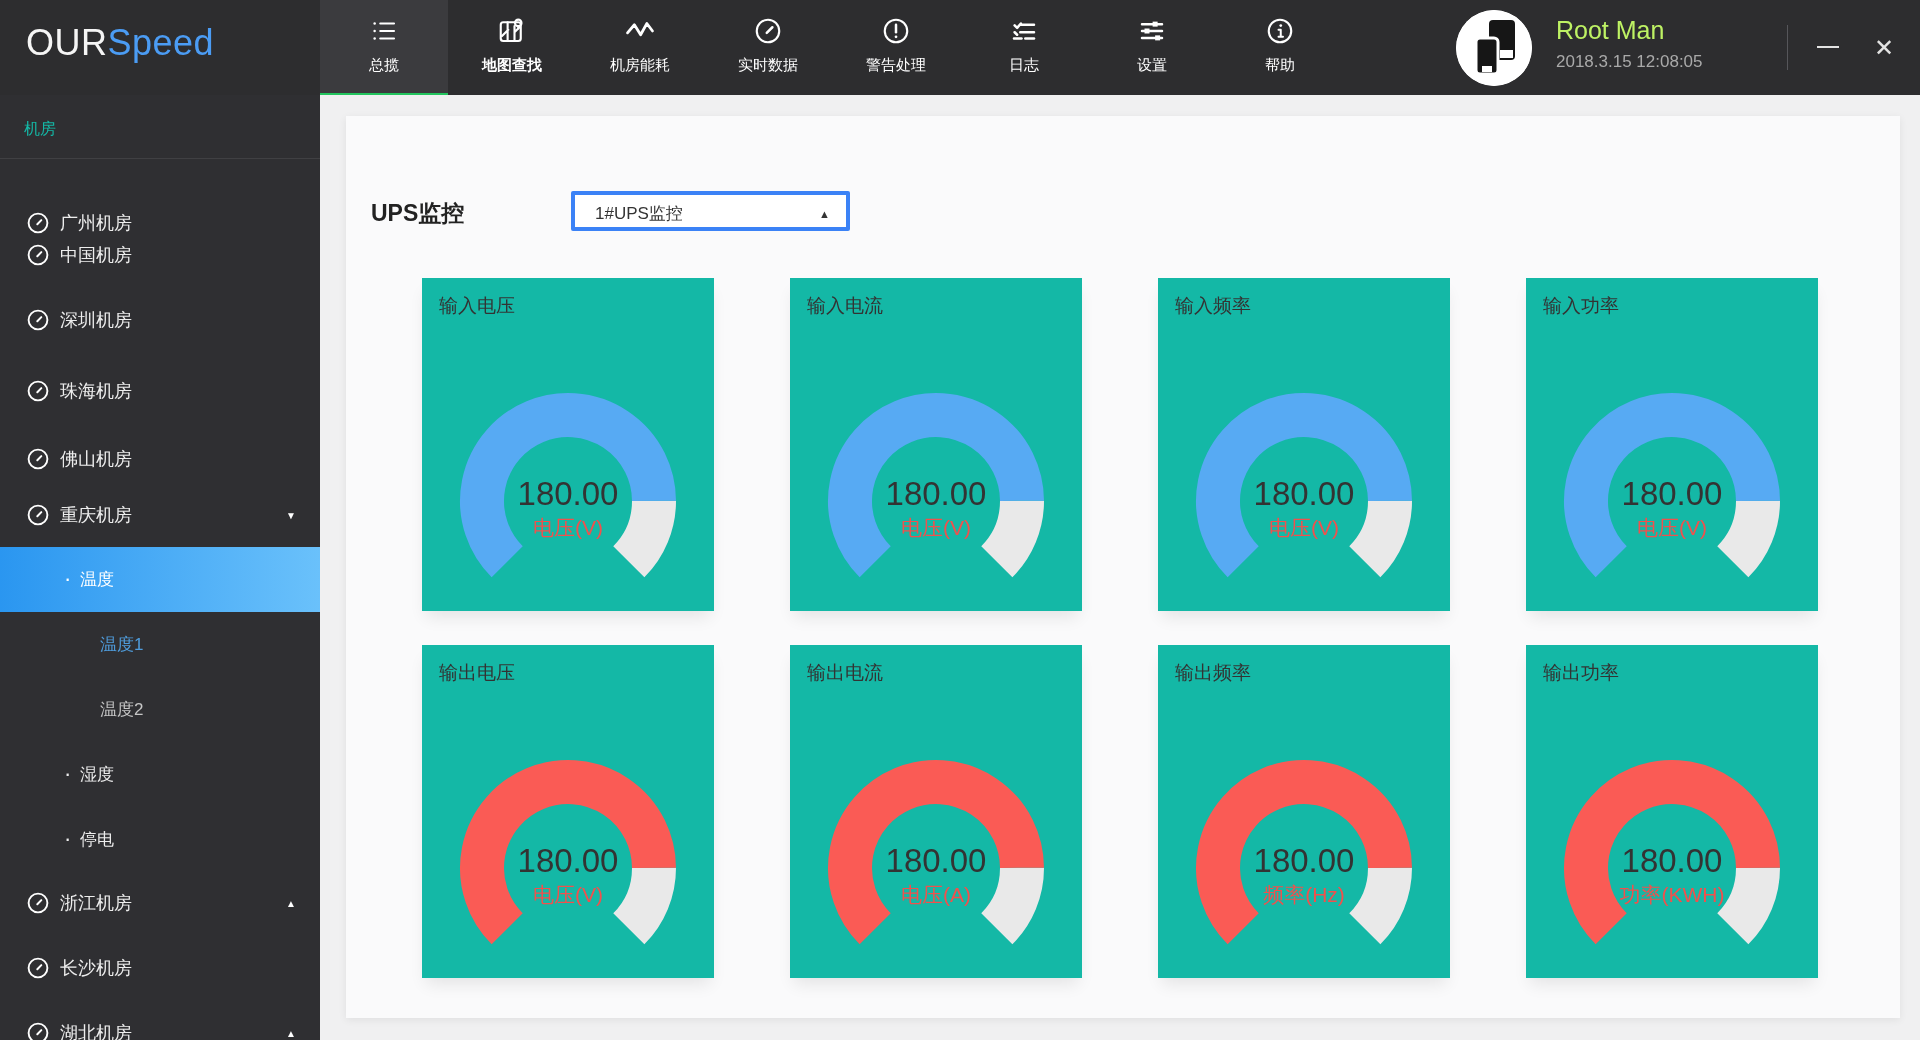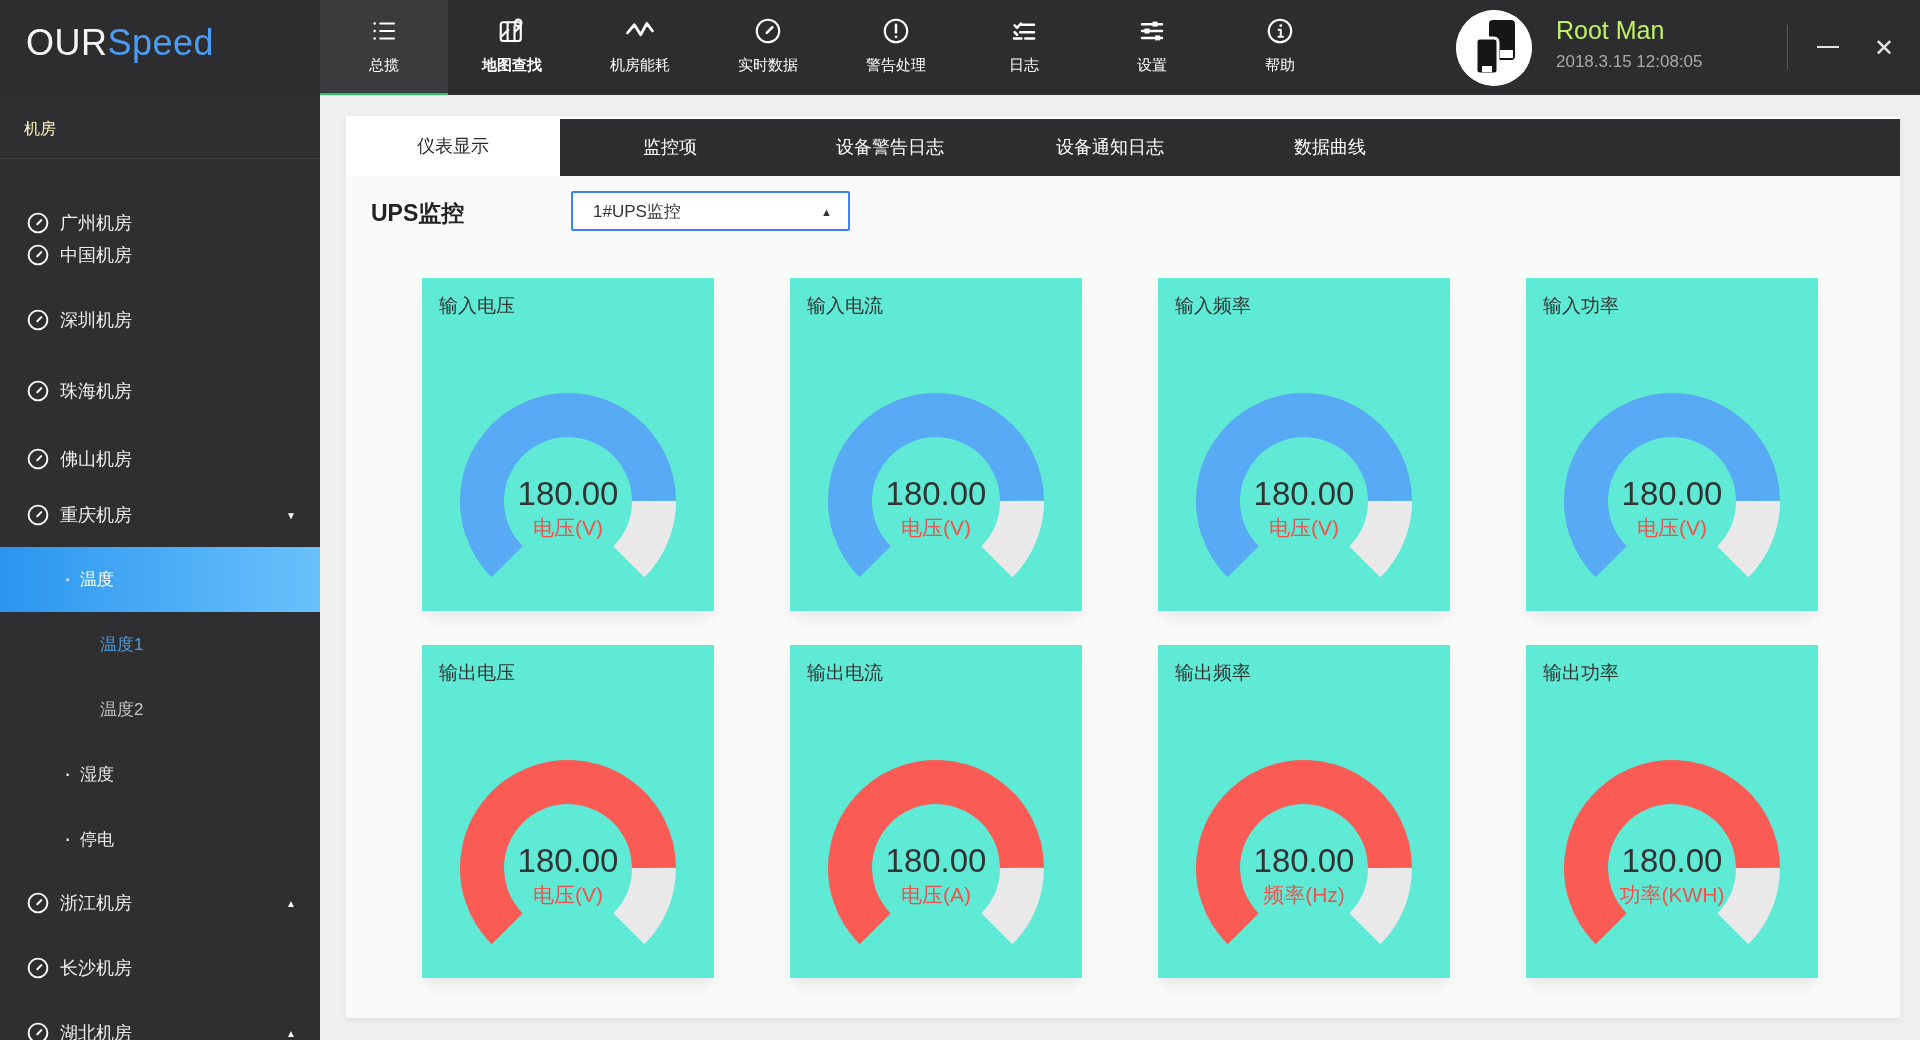--- a/index.html
+++ b/index.html
@@ -20,21 +20,21 @@
   .user-name { position:absolute; left:1556px; top:16px; color:#bef264; font-size:25px; }
   .user-time { position:absolute; left:1556px; top:52px; color:#a9a9a9; font-size:17px; }
   .hdr-div { position:absolute; left:1787px; top:25px; width:1px; height:45px; background:#56565a; }
   .win-btn { position:absolute; top:0; width:44px; height:95px; color:#e3e3e3; cursor:pointer; text-align:center; }
   .btn-min { left:1806px; }
   .btn-min .bar { position:absolute; left:11px; top:46px; width:22px; height:2px; background:#e3e3e3; }
   .btn-close { left:1862px; font-size:24px; line-height:95px; font-weight:400; }
 
   
   .sidebar { position:absolute; left:0; top:95px; width:320px; height:945px; background:#2f2f32; z-index:20; overflow:hidden; }
-  .sb-title { position:absolute; left:24px; top:24px; color:#fef9c3; font-size:16px; }
+  .sb-title { position:absolute; left:24px; top:24px; color:#14b8a6; font-size:16px; }
   .sb-divider { position:absolute; left:0; top:63px; width:320px; height:1px; background:#404043; }
   .sb-item { position:absolute; left:0; width:320px; height:65px; cursor:pointer; color:#ededed; }
   .sb-item .sb-icon { position:absolute; left:26px; top:50%; transform:translateY(-50%); width:24px; height:24px; }
   .sb-item .sb-icon svg { width:24px; height:24px; display:block; }
   .sb-item .lbl { position:absolute; left:60px; top:50%; transform:translateY(-50%); font-size:18px; white-space:nowrap; }
   .sb-item.lv-sub .lbl { left:80px; font-size:17px; }
   .sb-item.lv-sub .bullet { position:absolute; left:64px; top:50%; transform:translateY(-50%); font-size:22px; }
   .sb-item.lv-subsub .lbl { left:100px; font-size:17px; color:#c6c6c6; }
   .sb-item.lv-subsub.hl .lbl { color:#4f9ddd; }
   .sb-item.selected { background:linear-gradient(90deg,#2a96f0 0%,#6ac1fb 100%); }
@@ -42,25 +42,25 @@
   .sb-caret { position:absolute; right:24px; top:50%; transform:translateY(-50%); font-size:10px; color:#fff; }
 
   
   .panel { position:absolute; left:346px; top:116px; width:1554px; height:902px; background:#fafafb; box-shadow:0 2px 8px rgba(0,0,0,.07); z-index:10; }
   .tabbar { position:absolute; left:0; top:0; width:1554px; height:60px; }
   .tab { position:absolute; top:0; height:60px; line-height:60px; text-align:center; font-size:18px; color:#fff; cursor:pointer; }
   .tab-rest { position:absolute; left:214px; top:3px; right:0; height:57px; background:#2e2e30; }
   .tab.active { left:0; width:214px; background:#fff; color:#2b2b2b; z-index:2; }
 
   .ups-label { position:absolute; left:25px; top:82px; font-size:23px; font-weight:bold; color:#222; }
-  .dropdown { position:absolute; left:225px; top:75px; width:279px; height:40px; background:#fff; border:2px solid #3b82f6; border-radius:2px; cursor:pointer; }
+  .dropdown { position:absolute; left:225px; top:75px; width:279px; height:40px; background:#fff; border:4px solid #3b82f6; border-radius:2px; cursor:pointer; }
   .dropdown .dd-text { position:absolute; left:20px; top:0; line-height:38px; font-size:17px; color:#333; }
   .dropdown .dd-caret { position:absolute; right:16px; top:0; line-height:38px; font-size:11px; color:#333; }
 
-  .card { position:absolute; width:292px; height:333px; background:#5eead4; box-shadow:0 10px 16px -4px rgba(0,0,0,.09); }
+  .card { position:absolute; width:292px; height:333px; background:#14b8a6; box-shadow:0 10px 16px -4px rgba(0,0,0,.09); }
   .card-title { position:absolute; left:17px; top:15px; font-size:19px; color:#333; }
   .gauge { position:absolute; left:0; top:85px; }
   .g-val { font-size:33px; fill:#333; }
   .g-unit { font-size:21px; fill:#f0514d; }
 
   .icon-stroke { stroke:#fff; stroke-width:1.7; fill:none; stroke-linecap:round; stroke-linejoin:round; }
 </style>
 </head>
 <body>
 
@@ -294,30 +294,20 @@
           </svg>
         </span>
 
     <span class="lbl">湖北机房</span>
     <span class="sb-caret">▲</span>
   </div>
     </div>
 </div>
 
 <div class="panel">
-  <div class="tabbar">
-    <div class="tab-rest"></div>
-    <div id="tab-root">
-        <div class="tab active">仪表显示</div>
-        <div class="tab" style="left: 214px; width: 220px; top: 3px; height: 57px; line-height: 57px;">监控项</div>
-        <div class="tab" style="left: 434px; width: 220px; top: 3px; height: 57px; line-height: 57px;">设备警告日志</div>
-        <div class="tab" style="left: 654px; width: 220px; top: 3px; height: 57px; line-height: 57px;">设备通知日志</div>
-        <div class="tab" style="left: 874px; width: 220px; top: 3px; height: 57px; line-height: 57px;">数据曲线</div>
-      </div>
-  </div>
   <div class="ups-label">UPS监控</div>
   <div class="dropdown">
     <span class="dd-text">1#UPS监控</span>
     <span class="dd-caret">▲</span>
   </div>
   <div id="card-root">
       <div class="card" style="left: 76px; top: 162px;">
     <div class="card-title">输入电压</div>
     <svg class="gauge" width="292" height="240" viewBox="0 0 292 240">
       <path class="p-track" stroke-linecap="butt" fill="none" stroke-width="44" d="M 232.00 137.86 A 86 86 0 0 1 206.81 198.81" stroke="#e9e9e9"></path>

